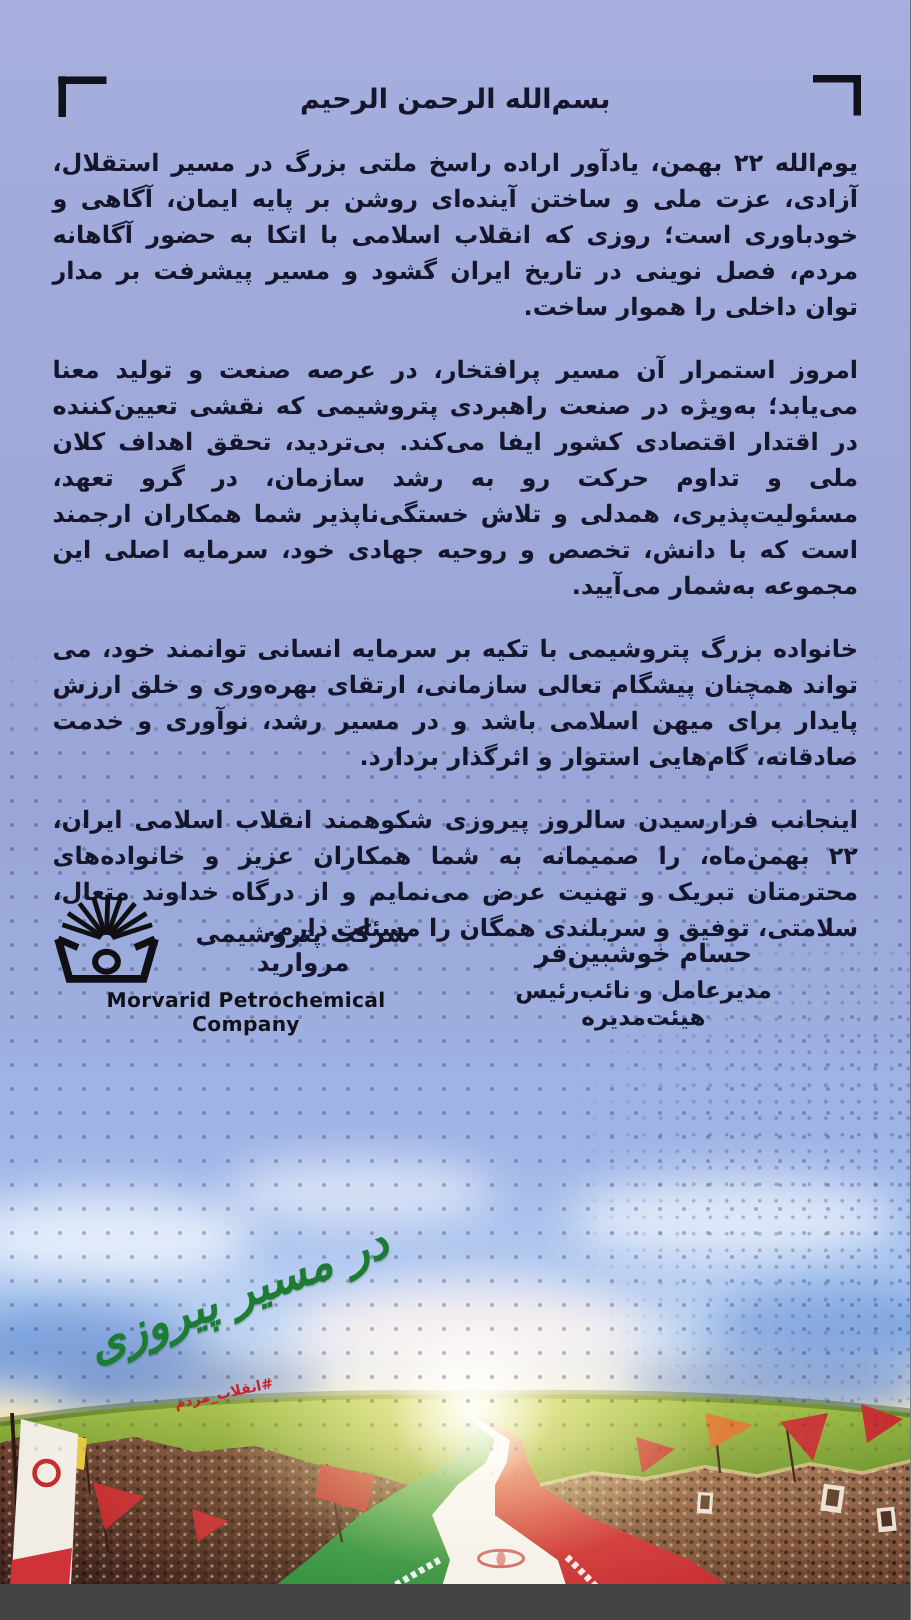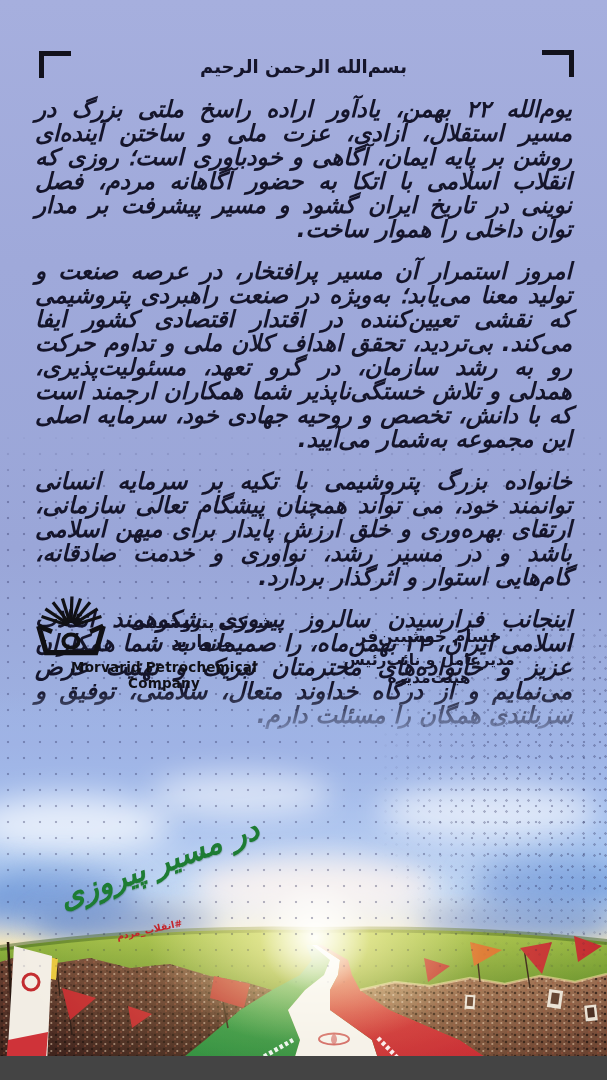--- a/index.html
+++ b/index.html
@@ -9,22 +9,22 @@
     font-family:"DejaVu Sans",sans-serif;color:#15152b;
   }
   
   .bracket{position:absolute;width:27px;height:22px;border-top:5px solid #12121c;}
   .bracket.bl{left:39px;top:51px;border-left:5px solid #12121c;}
   .bracket.br{right:33px;top:50px;border-right:5px solid #12121c;}
   
   .bismillah{position:absolute;top:56px;left:0;right:0;text-align:center;
     font-size:18px;font-weight:bold;direction:rtl;}
   .letter{position:absolute;top:97px;right:35px;left:35px;direction:rtl;}
-  .letter p{margin:0 0 18px 0;font-size:23px;line-height:24px;font-weight:bold;
-    text-align:justify;direction:rtl;font-style:italic;}
+  .letter p{margin:0 0 18px 0;font-size:16px;line-height:24px;font-weight:bold;
+    text-align:justify;direction:rtl;}
   .sig{position:absolute;top:626px;right:58px;width:240px;text-align:center;direction:rtl;}
   .sig .name{font-size:17px;font-weight:bold;margin-bottom:5px;}
   .sig .role{font-size:15.5px;font-weight:bold;}
   .company{position:absolute;top:594px;left:33px;width:262px;}
   .company .row1{display:flex;align-items:flex-end;}
   .company .logo{flex:0 0 auto;width:76px;height:64px;}
   .company .fa{flex:1;text-align:center;font-size:16.5px;font-weight:bold;
     direction:rtl;padding-bottom:7px;}
   .company .en{margin-top:1px;text-align:center;font-size:13.5px;font-weight:bold;
     color:#101016;direction:ltr;letter-spacing:.2px;}

